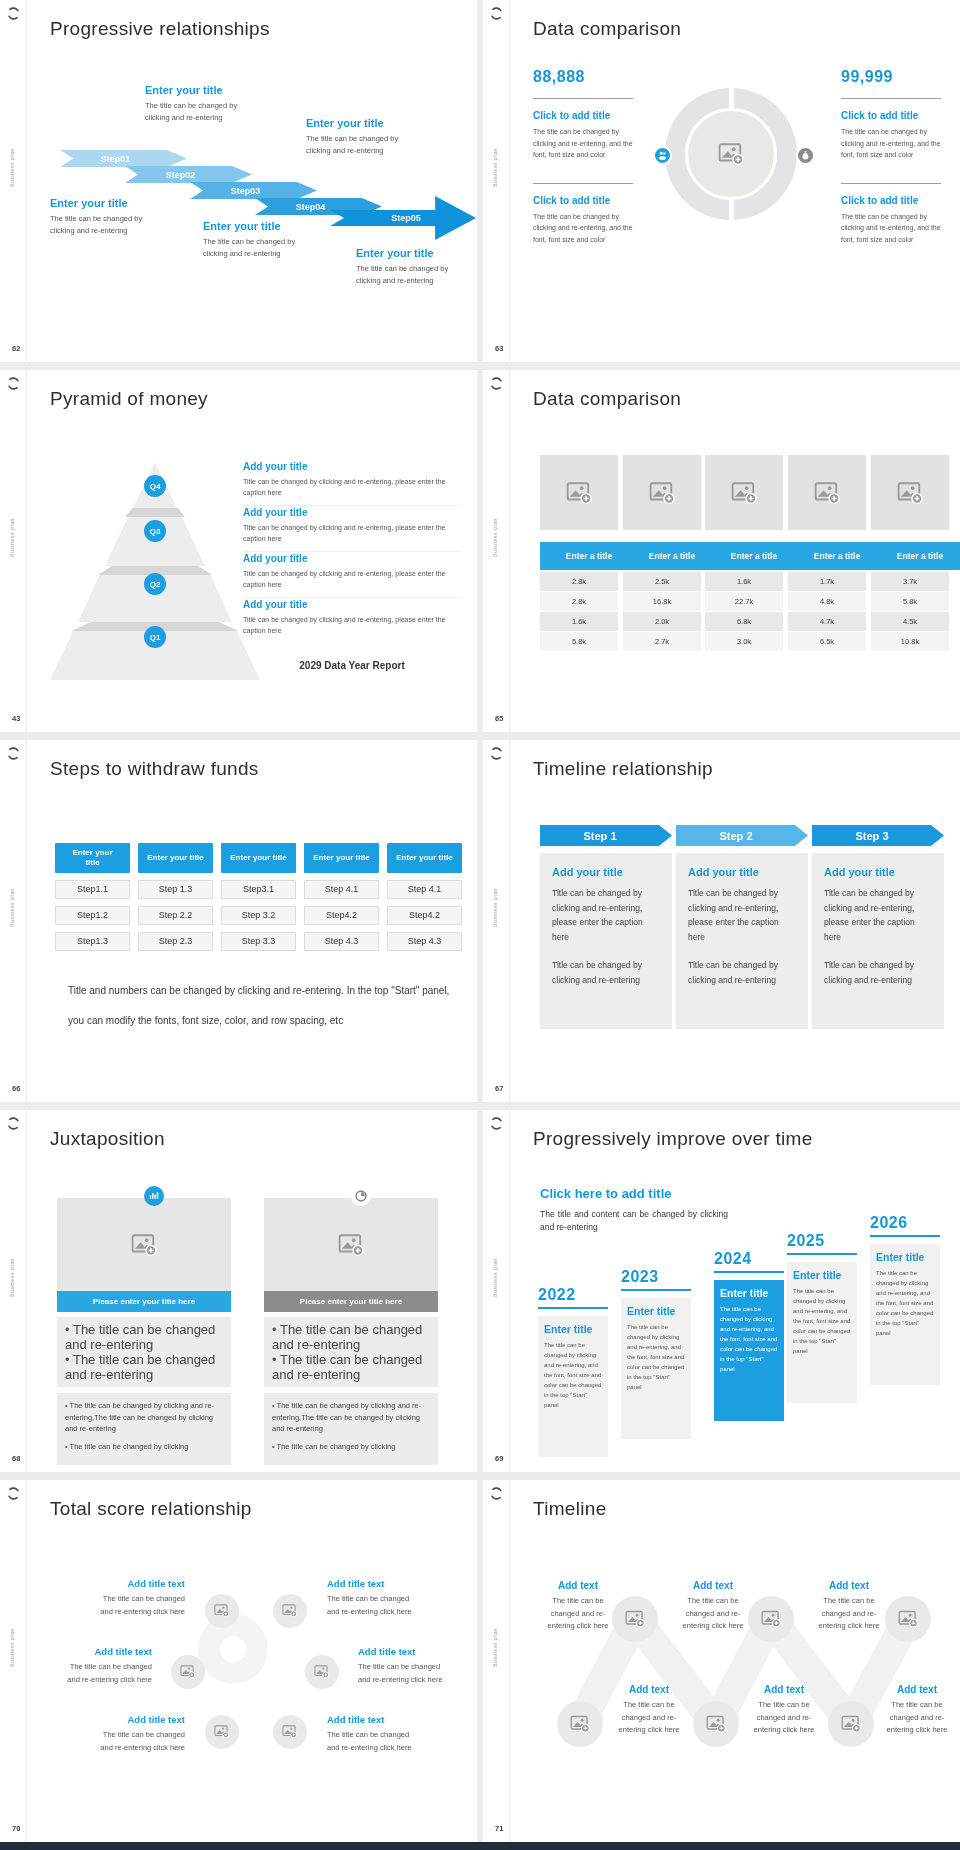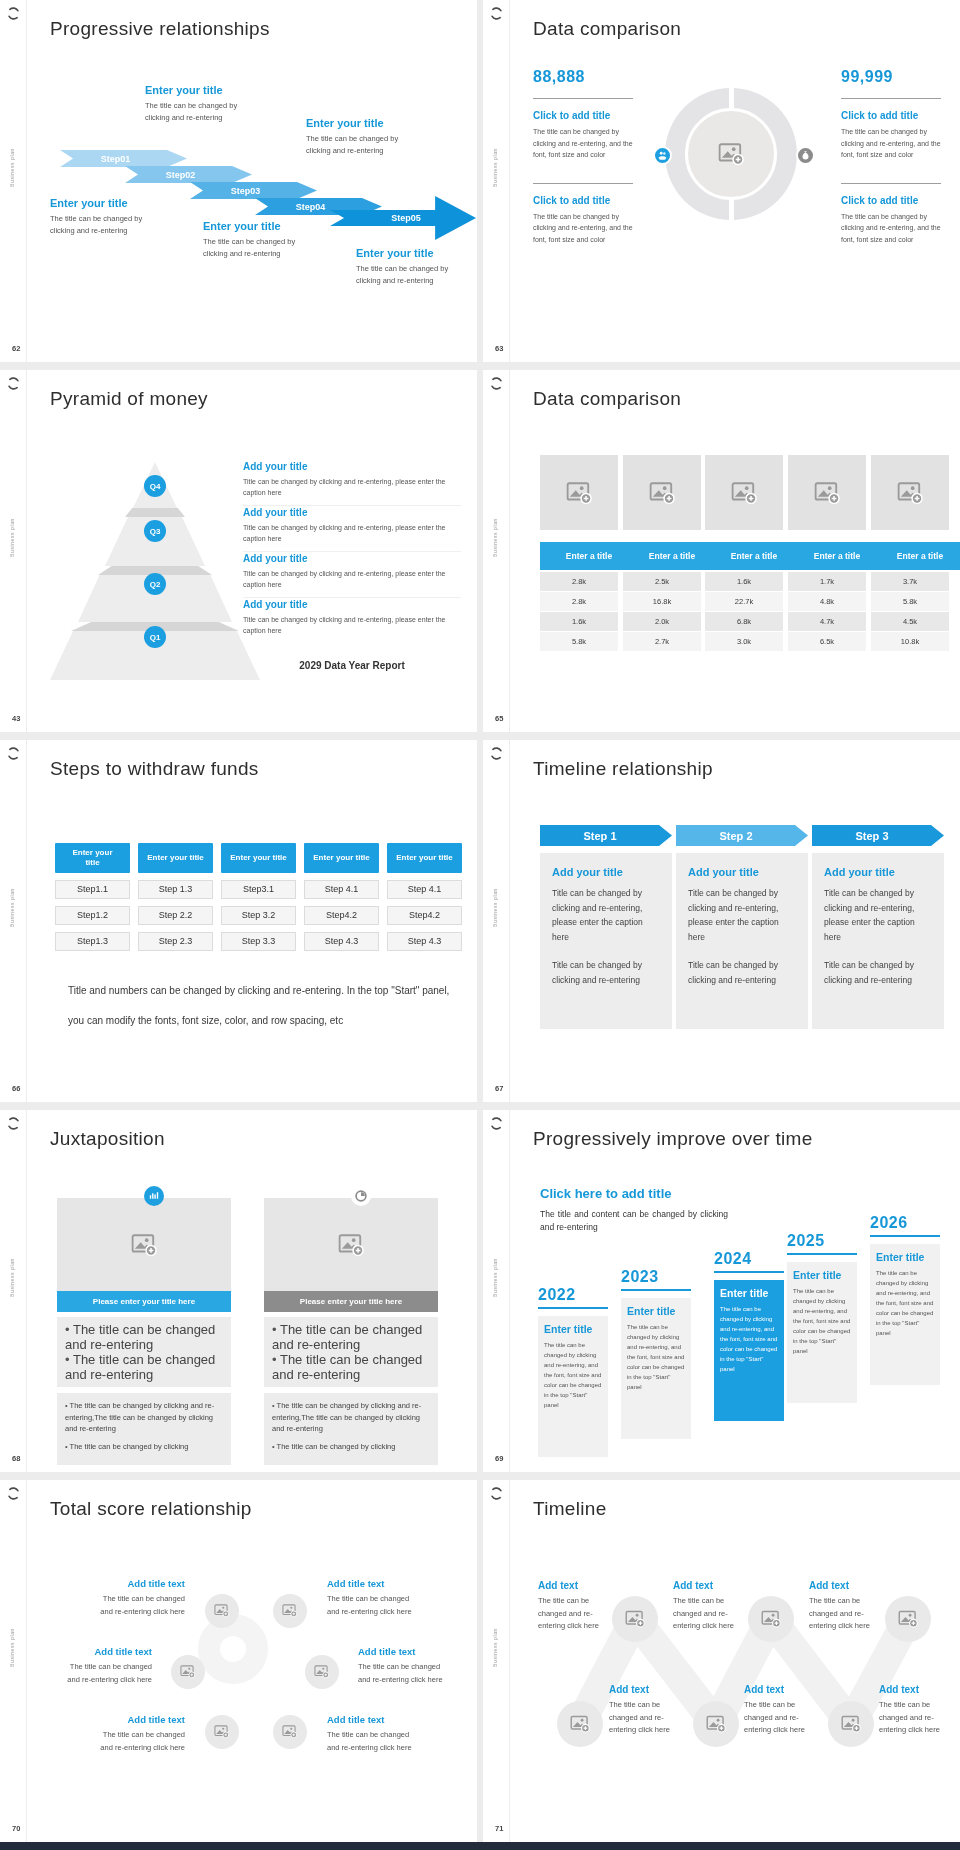--- a/index.html
+++ b/index.html
@@ -128,21 +128,21 @@
   #s70 .fitem{position:absolute;width:92px}
   #s70 .fitem.i0{left:93px;top:98px;text-align:right}#s70 .fitem.i1{left:327px;top:98px}
   #s70 .fitem.i2{left:60px;top:166px;text-align:right}#s70 .fitem.i3{left:358px;top:166px}
   #s70 .fitem.i4{left:93px;top:234px;text-align:right}#s70 .fitem.i5{left:327px;top:234px}
   #s70 .fitem .t{font-size:9.5px;font-weight:700;color:#1697d8;margin-bottom:3px}
   #s70 .fitem .b{font-size:7.5px;line-height:13px;color:#555}
   
   #s71 .zig{position:absolute;left:0;top:0}
   .zc{position:absolute;width:46px;height:46px;border-radius:50%;background:#e9e9ea}
   .zc svg{max-width:20px;max-height:20px}
-  #s71 .zitem{position:absolute;width:80px;text-align:left}
+  #s71 .zitem{position:absolute;width:80px;text-align:center}
   #s71 .zitem.i0{left:55px;top:100px}#s71 .zitem.i1{left:190px;top:100px}#s71 .zitem.i2{left:326px;top:100px}
   #s71 .zitem.i3{left:126px;top:204px}#s71 .zitem.i4{left:261px;top:204px}#s71 .zitem.i5{left:396px;top:204px;width:76px}
   #s71 .zitem .t{font-size:10px;font-weight:700;color:#1697d8;margin-bottom:4px}
   #s71 .zitem .b{font-size:7.5px;line-height:12.5px;color:#555}
 </style>
 </head>
 <body>
 
 <section class="slide" id="s62">
   <div class="side">

